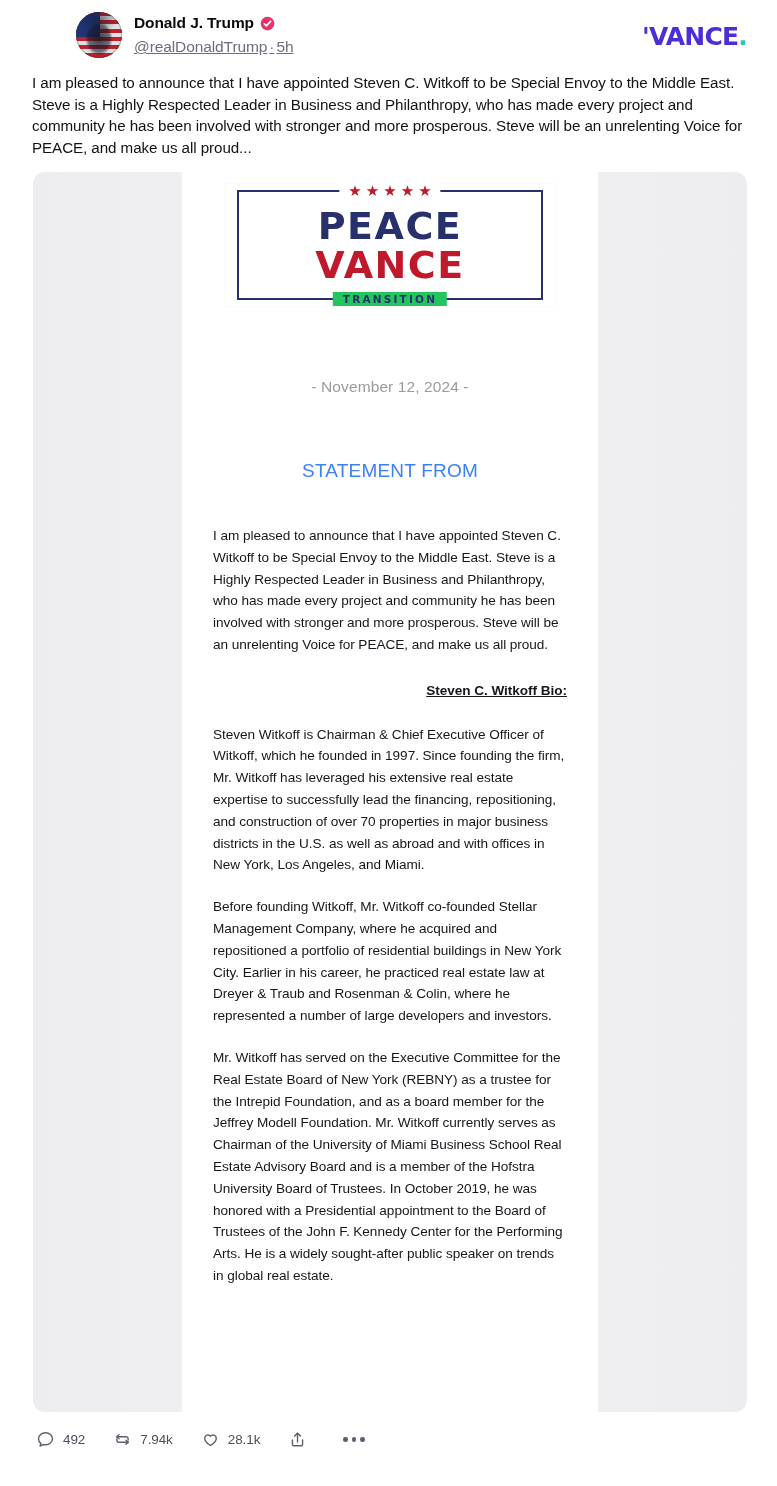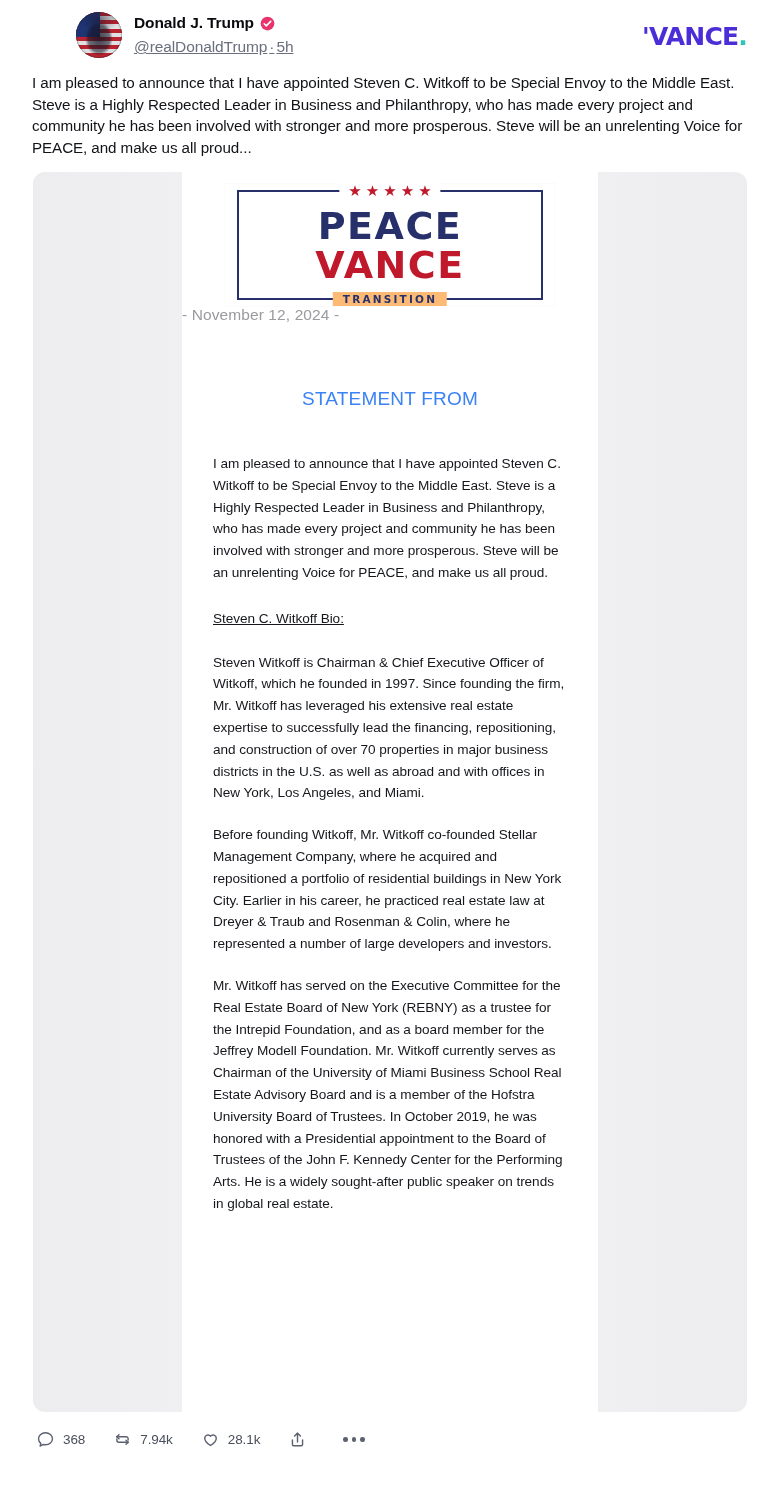--- a/index.html
+++ b/index.html
@@ -132,42 +132,42 @@
     font-family: "DejaVu Sans", sans-serif;
     margin-top: 2px;
   }
   .logo-vance {
     color: #c0192b; font-weight: bold; font-size: 38px;
     letter-spacing: 1.5px; line-height: 40px;
     font-family: "DejaVu Sans", sans-serif;
   }
   .transition-row {
     position: absolute; bottom: -8px; left: 50%; transform: translateX(-50%);
-    background: #fdba74; padding: 0 10px;
+    background: #22c55e; padding: 0 10px;
     color: #27306b; font-weight: bold; font-size: 10.5px;
     letter-spacing: 2.2px; line-height: 14px;
     font-family: "DejaVu Sans", sans-serif;
   }
 
   .doc-date {
-    text-align: left; color: #9a9a9f;
-    font-size: 15.5px; letter-spacing: .1px;
+    text-align: center; color: #9a9a9f;
+    font-size: 15.5px; margin-top: 72px; letter-spacing: .1px;
   }
   .doc-title {
     text-align: center; color: #3b82f6; font-size: 19px;
     line-height: 25px; margin-top: 62px; letter-spacing: .2px;
   }
   .doc-body { padding: 0 31px; margin-top: 42px; }
   .doc-body p {
     font-size: 13.6px; line-height: 21.8px; color: #15171c;
     margin-bottom: 20px; letter-spacing: -.05px;
   }
   .doc-body p.bio-head {
-    font-weight: normal; text-decoration: underline;
-    margin-top: 24px; margin-bottom: 22px;
+    font-weight: bold; text-decoration: underline;
+    margin-top: 24px; margin-bottom: 22px; text-align: right;
   }
 
   
   .actions {
     display: flex; align-items: center;
     padding: 18px 30px 20px 36px;
     gap: 28px;
   }
   .action {
     display: flex; align-items: center; gap: 8px;
@@ -253,21 +253,21 @@
   </div>
 
   <div class="actions">
 
     <div class="action">
       <span>
         <svg width="19" height="19" viewBox="0 0 24 24" fill="none" stroke="#5b6170" stroke-width="1.8">
           <path d="M12 3.4c4.9 0 8.8 3.4 8.8 7.6 0 4.2-3.9 7.6-8.8 7.6-.9 0-1.8-.12-2.6-.34l-4.2 2 .9-3.4C4.1 15.5 3.2 13.4 3.2 11c0-4.2 3.9-7.6 8.8-7.6z" stroke-linejoin="round"></path>
         </svg>
       </span>
-      <span class="count">368</span>
+      <span class="count">492</span>
     </div>
 
     <div class="action">
       <span>
         <svg width="19" height="19" viewBox="0 0 24 24" fill="none" stroke="#5b6170" stroke-width="1.8" stroke-linecap="round" stroke-linejoin="round">
           <path d="M5 8.5h11.5a2.6 2.6 0 0 1 2.6 2.6v1.6"></path>
           <path d="M7.6 5.9 4.6 8.5l3 2.6"></path>
           <path d="M19 15.5H7.5a2.6 2.6 0 0 1-2.6-2.6v-1.6"></path>
           <path d="M16.4 18.1l3-2.6-3-2.6"></path>
         </svg>

